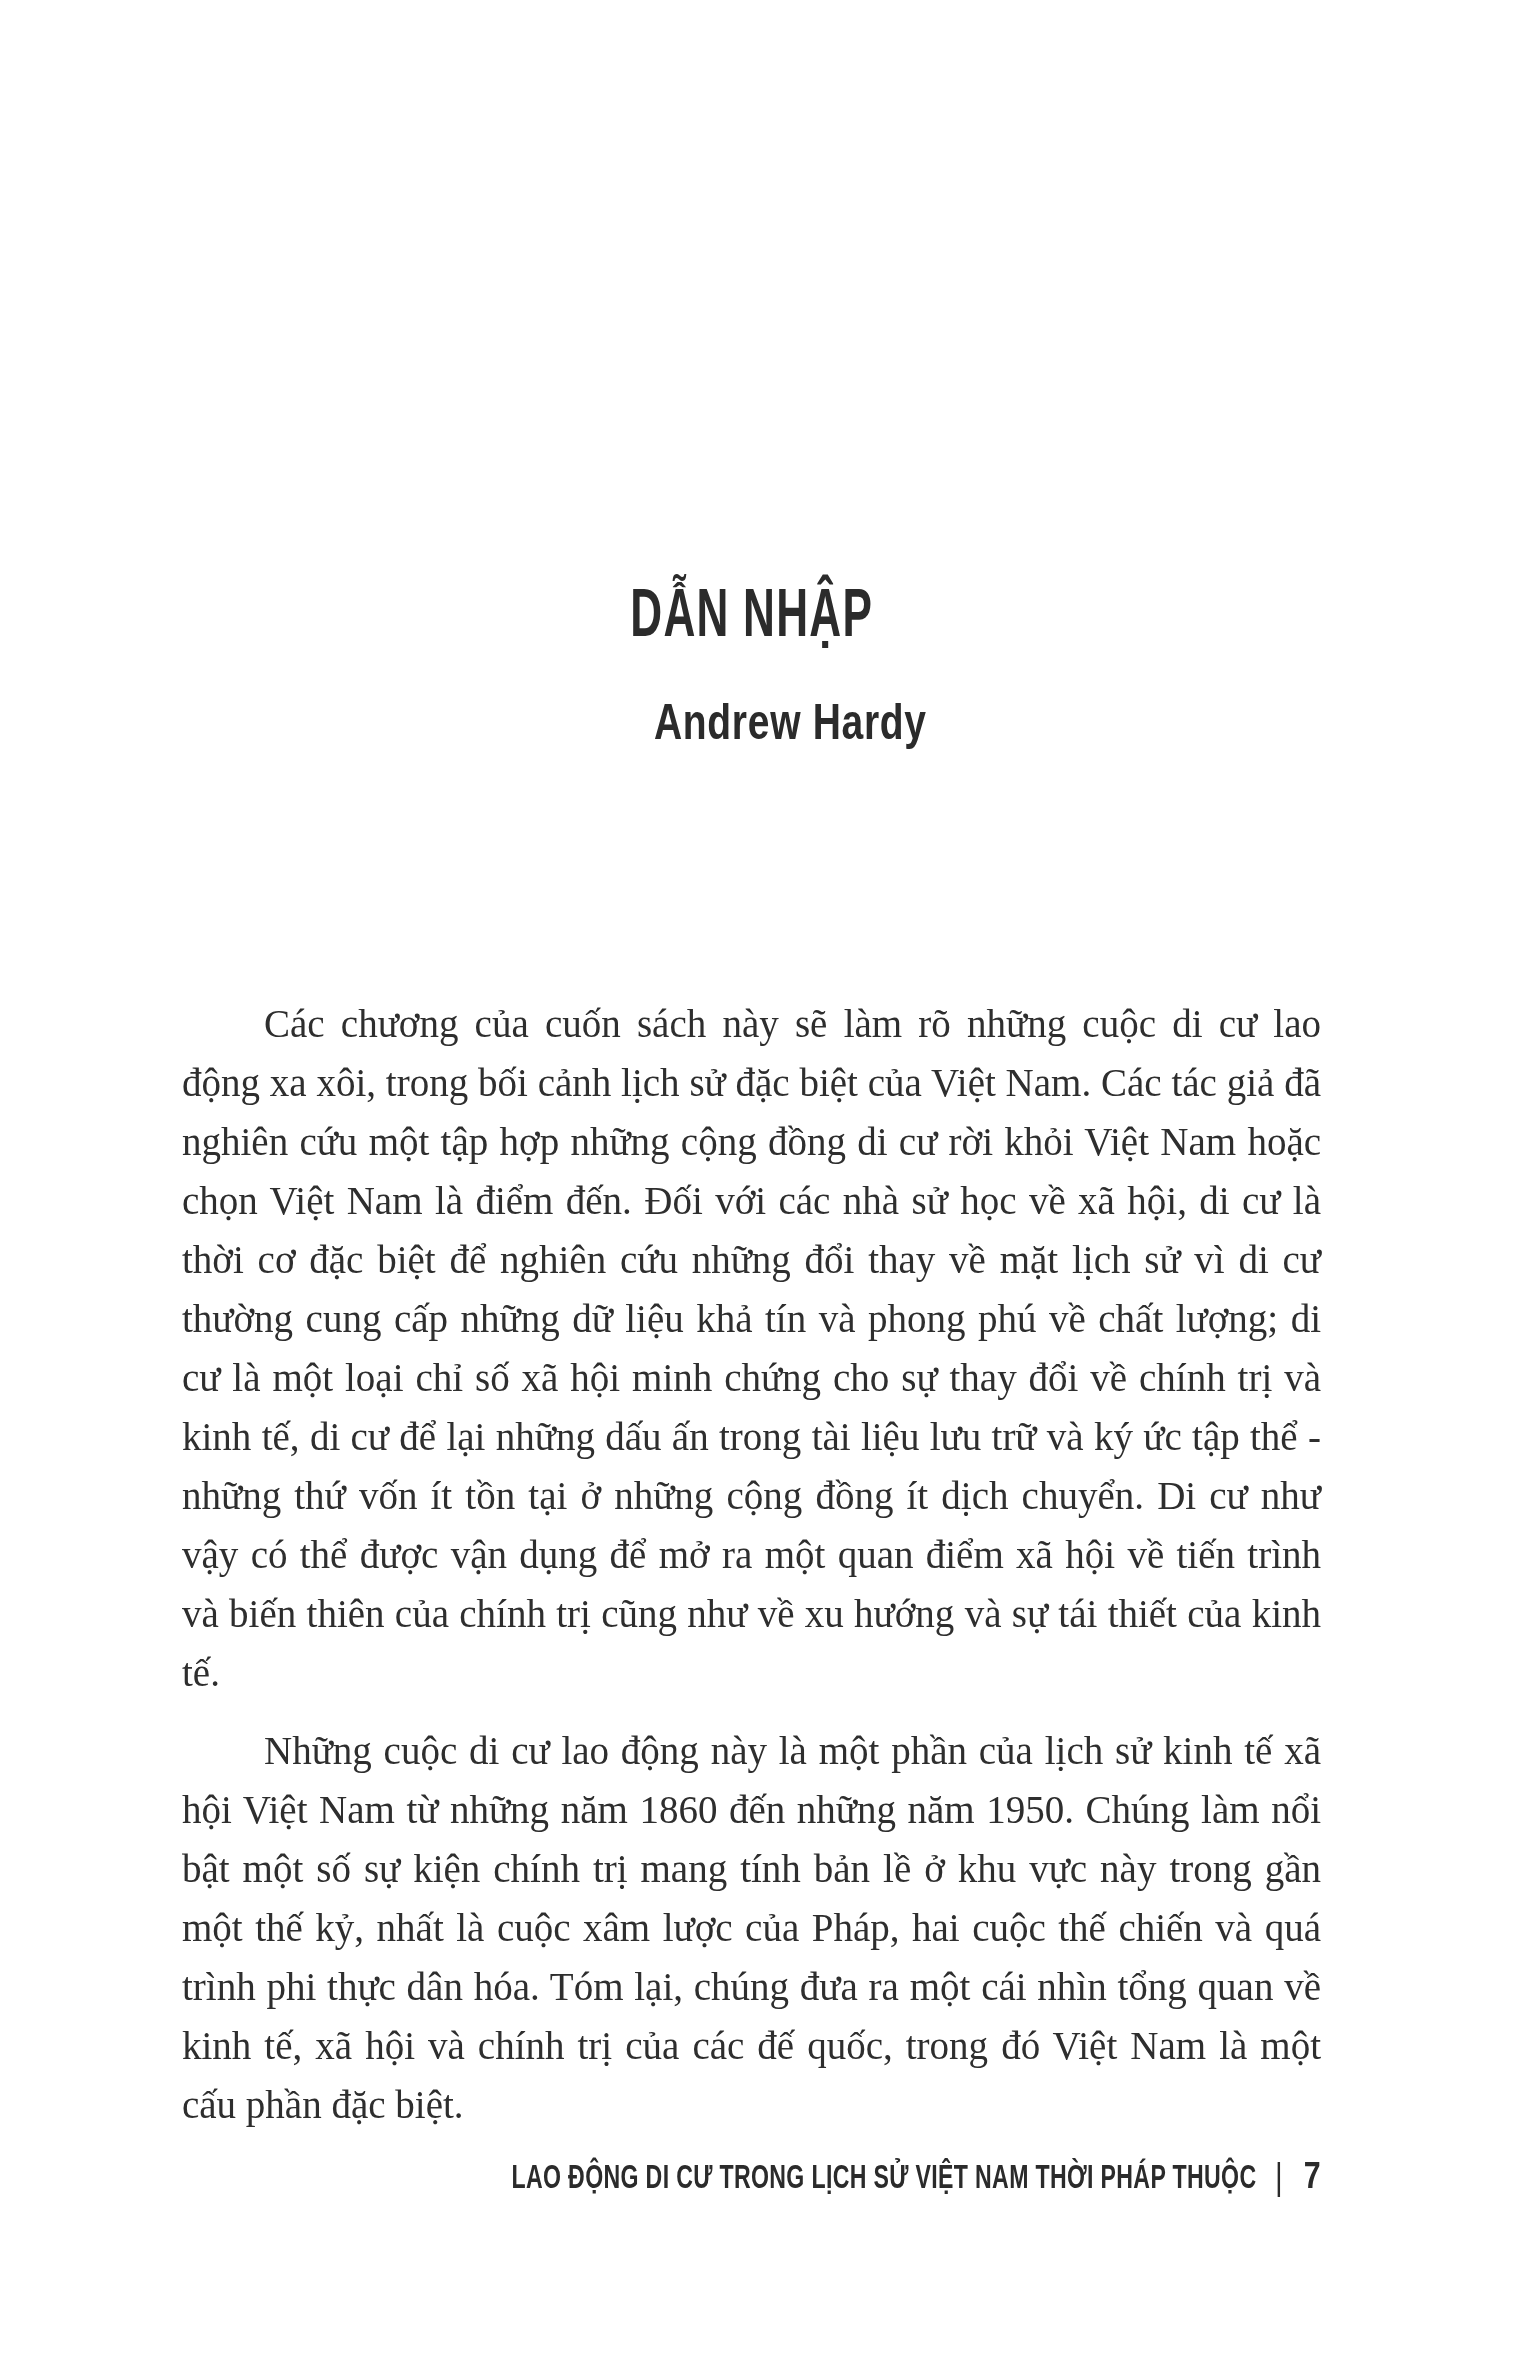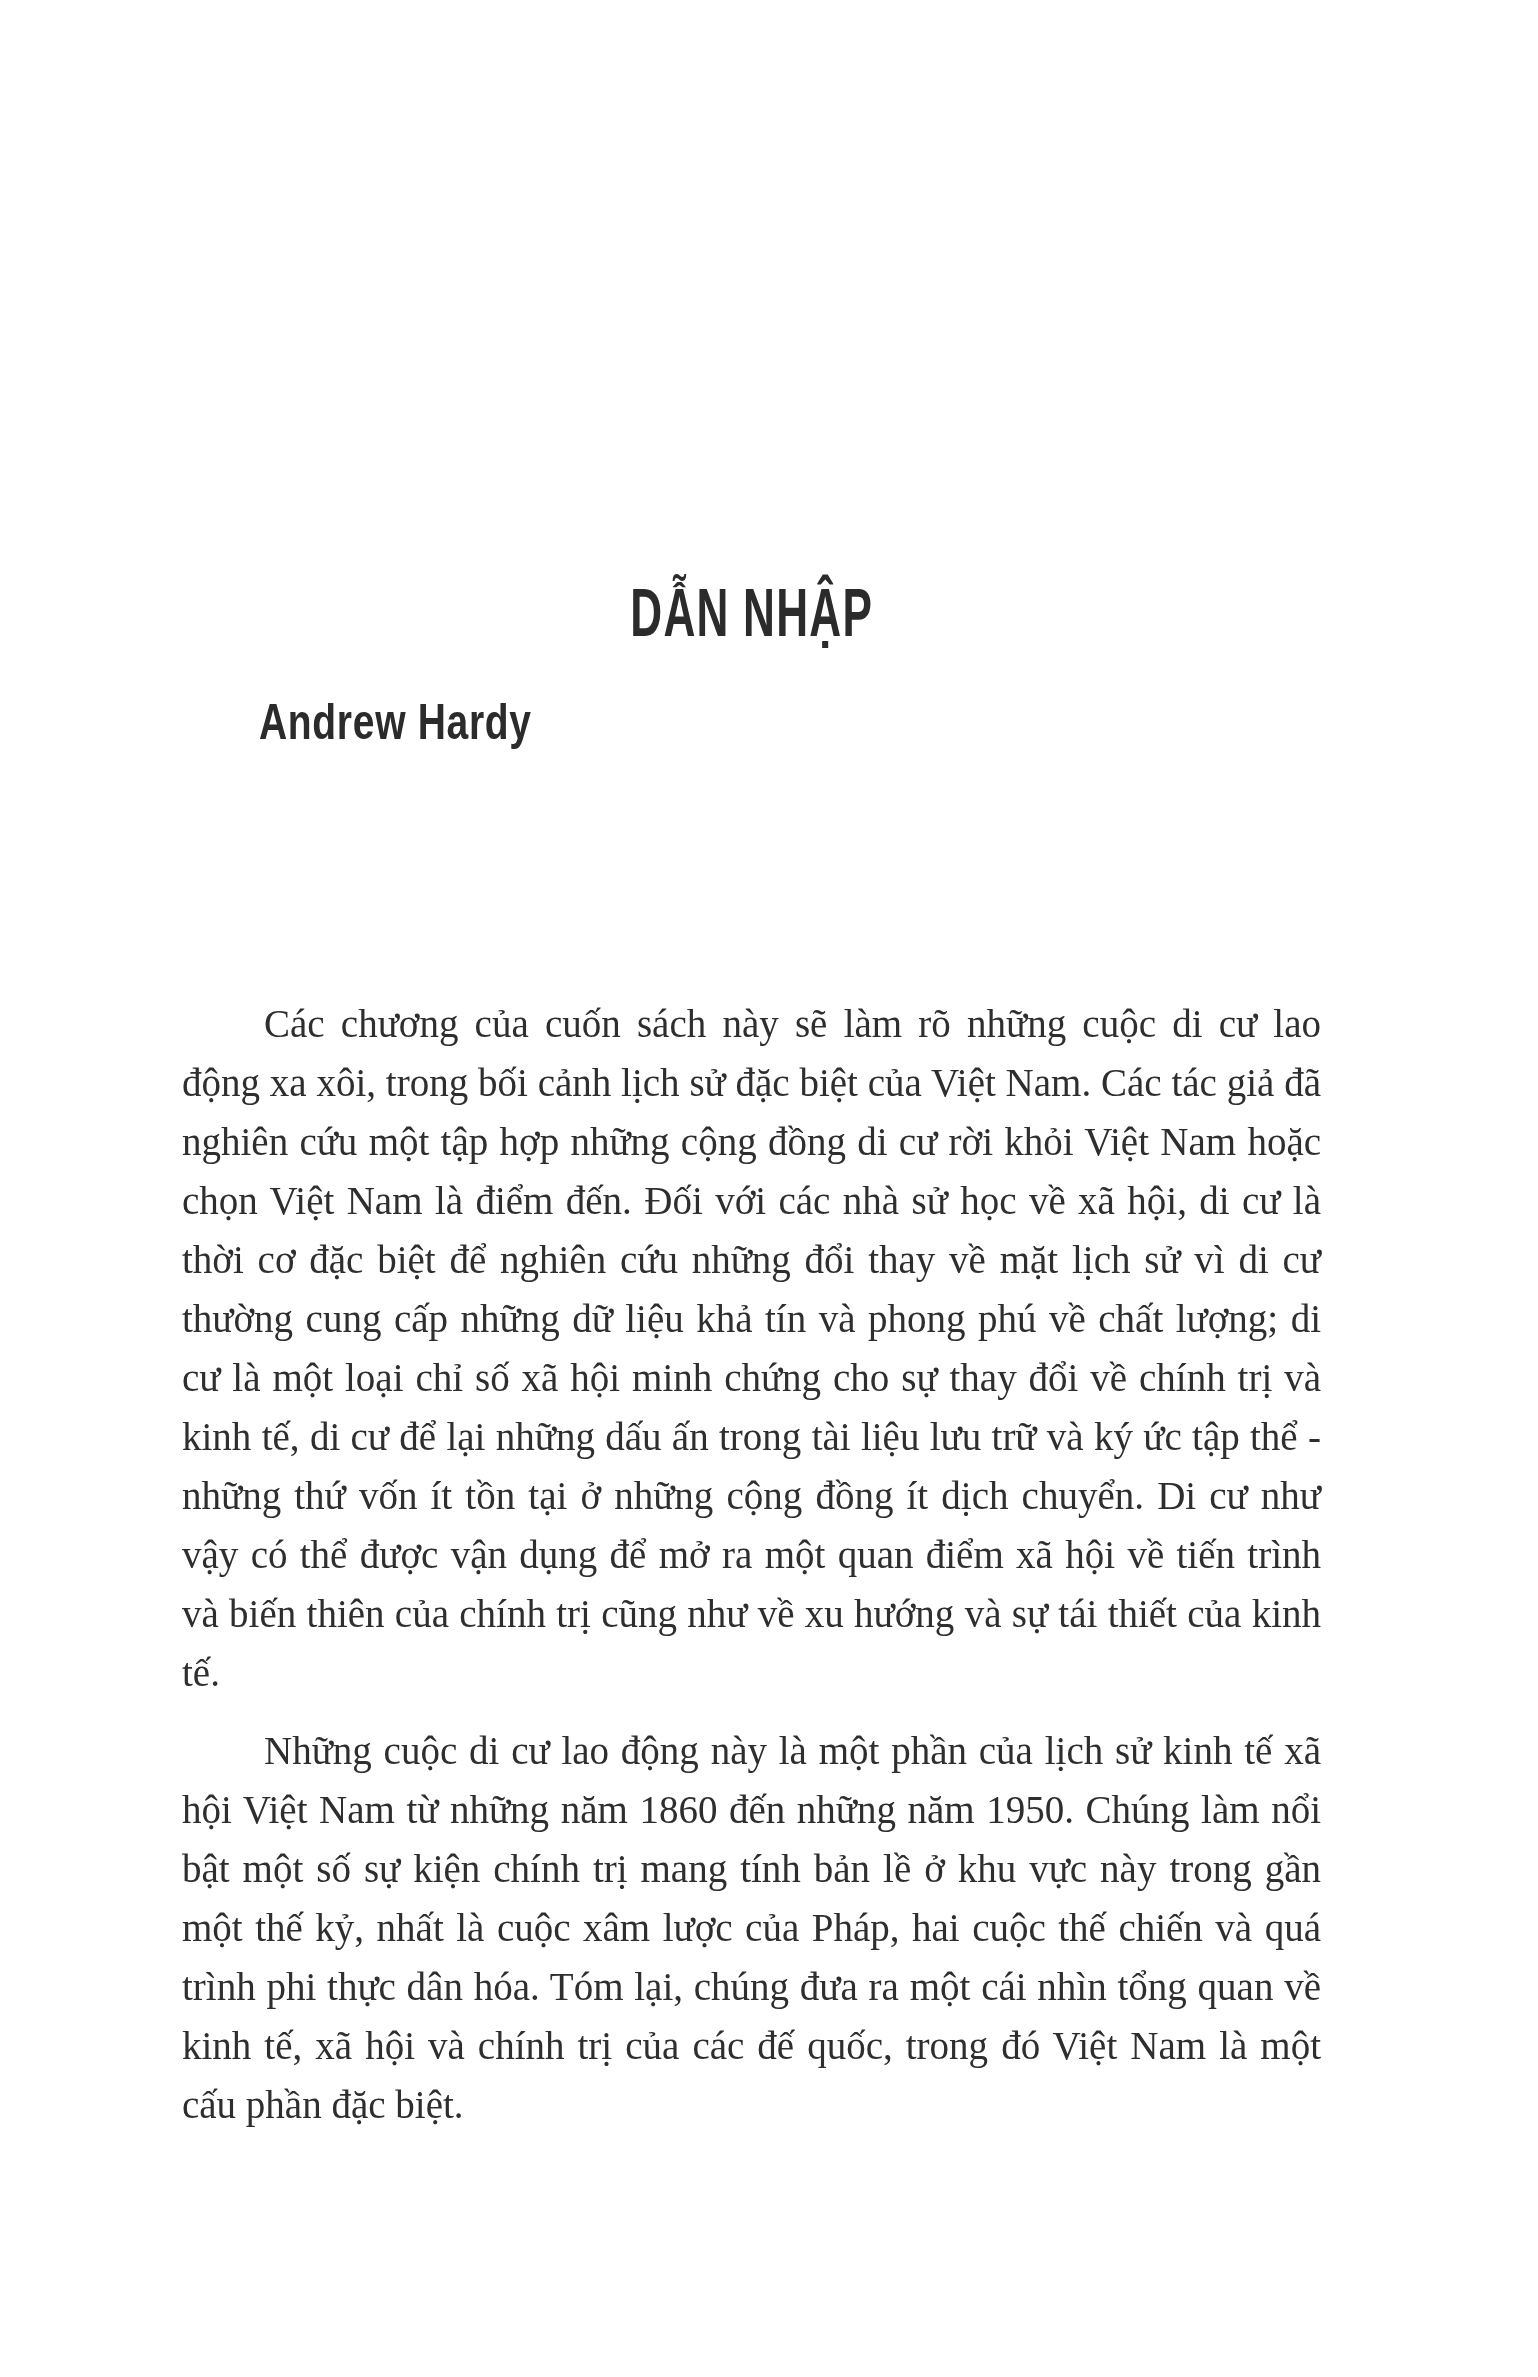--- a/index.html
+++ b/index.html
@@ -33,21 +33,21 @@
     font-weight: bold;
     font-size: 69px;
     letter-spacing: 1.9px;
     color: #2b2b2b;
     transform: scaleX(0.64);
     transform-origin: center center;
   }
   
   .author-line {
     top: 664px;
-    text-align: left;
+    text-align: center;
     line-height: 60px;
     white-space: nowrap;
   }
   .author-line .condensed {
     display: inline-block;
     font-family: "Liberation Sans", sans-serif;
     font-weight: bold;
     font-size: 50px;
     letter-spacing: 0.9px;
     color: #2b2b2b;
@@ -119,15 +119,20 @@
 
   <div class="textblock author-line">
     <span class="condensed">Andrew Hardy</span>
   </div>
 
   <div class="textblock body-text">
     <p>Các chương của cuốn sách này sẽ làm rõ những cuộc di cư lao động xa xôi, trong bối cảnh lịch sử đặc biệt của Việt Nam. Các tác giả đã nghiên cứu một tập hợp những cộng đồng di cư rời khỏi Việt Nam hoặc chọn Việt Nam là điểm đến. Đối với các nhà sử học về xã hội, di cư là thời cơ đặc biệt để nghiên cứu những đổi thay về mặt lịch sử vì di cư thường cung cấp những dữ liệu khả tín và phong phú về chất lượng; di cư là một loại chỉ số xã hội minh chứng cho sự thay đổi về chính trị và kinh tế, di cư để lại những dấu ấn trong tài liệu lưu trữ và ký ức tập thể - những thứ vốn ít tồn tại ở những cộng đồng ít dịch chuyển. Di cư như vậy có thể được vận dụng để mở ra một quan điểm xã hội về tiến trình và biến thiên của chính trị cũng như về xu hướng và sự tái thiết của kinh tế.</p>
     <p>Những cuộc di cư lao động này là một phần của lịch sử kinh tế xã hội Việt Nam từ những năm 1860 đến những năm 1950. Chúng làm nổi bật một số sự kiện chính trị mang tính bản lề ở khu vực này trong gần một thế kỷ, nhất là cuộc xâm lược của Pháp, hai cuộc thế chiến và quá trình phi thực dân hóa. Tóm lại, chúng đưa ra một cái nhìn tổng quan về kinh tế, xã hội và chính trị của các đế quốc, trong đó Việt Nam là một cấu phần đặc biệt.</p>
   </div>
 
+  <div class="textblock footer">
+    <span class="running-title">LAO ĐỘNG DI CƯ TRONG LỊCH SỬ VIỆT NAM THỜI PHÁP THUỘC</span>
+    <span class="separator">|</span>
+    <span class="page-number">7</span>
+  </div>
 
 </div>
 
 
 </body></html>

